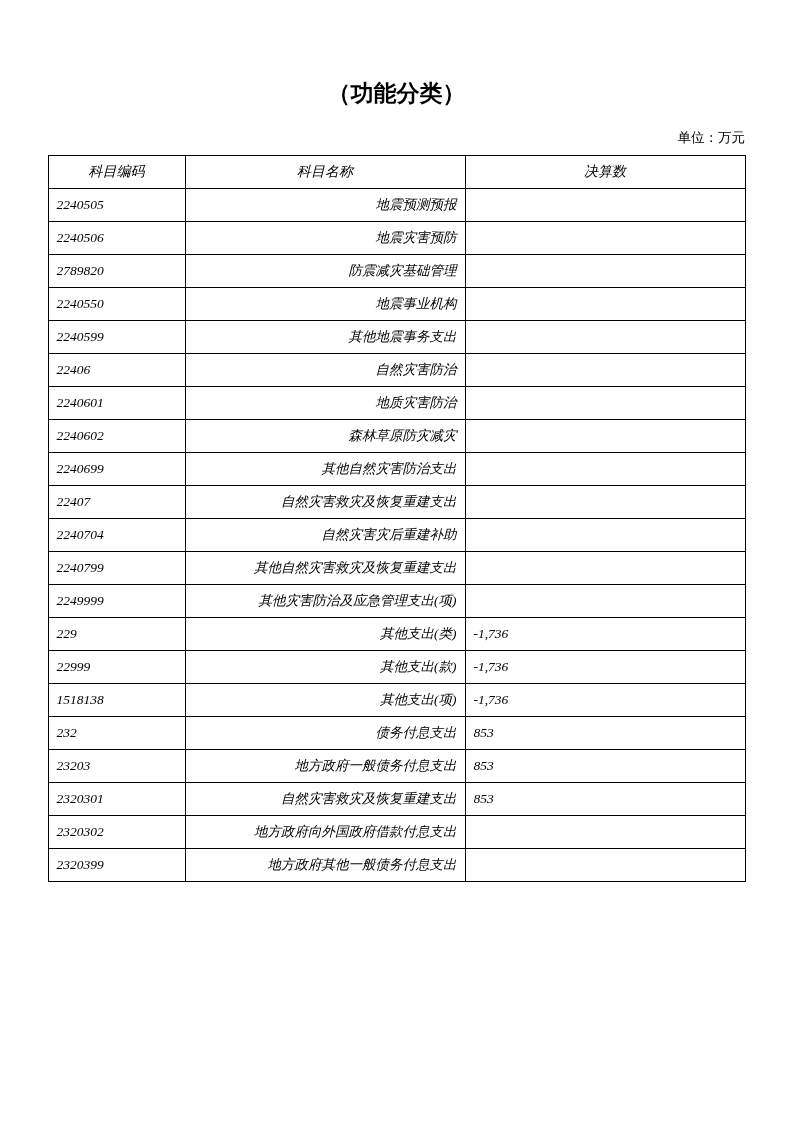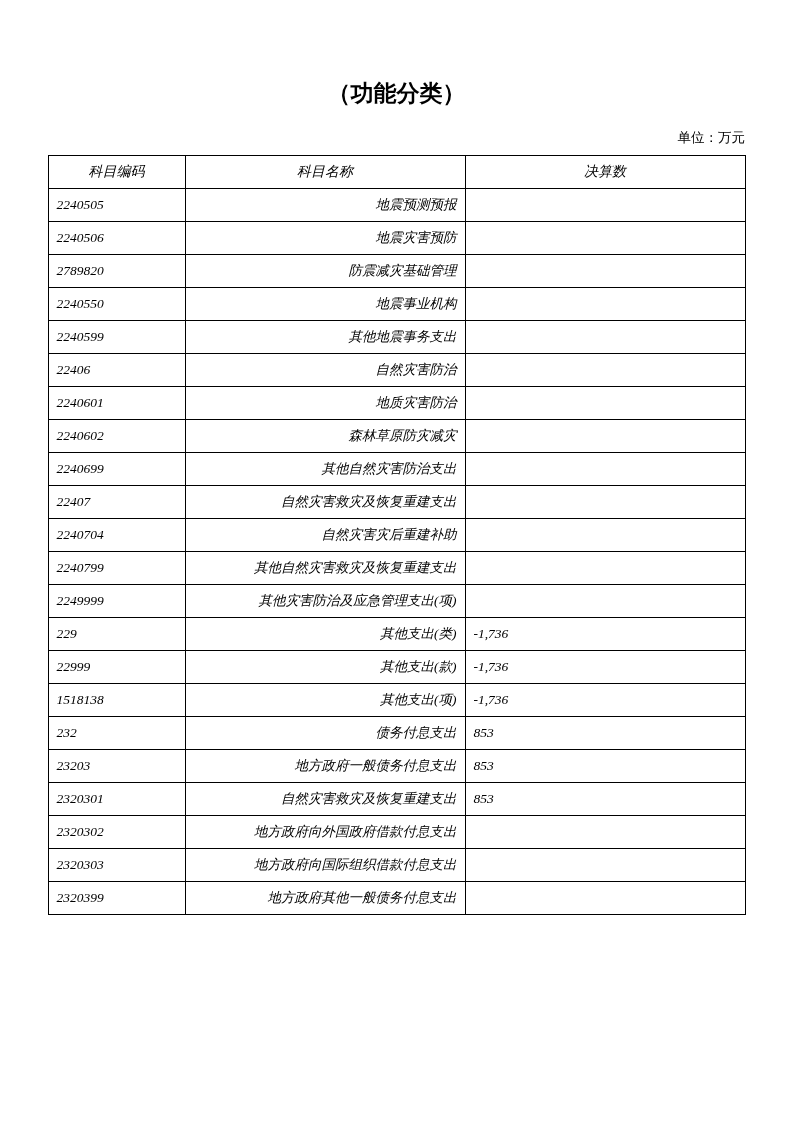--- a/index.html
+++ b/index.html
@@ -203,25 +203,20 @@
           <td class="code">2320301</td>
           <td class="name ind-1">自然灾害救灾及恢复重建支出</td>
           <td class="val">853</td>
         </tr>
         <tr>
           <td class="code">2320302</td>
           <td class="name ind-1">地方政府向外国政府借款付息支出</td>
           <td class="val"></td>
         </tr>
         <tr>
-          <td class="code">2320303</td>
-          <td class="name ind-1">地方政府向国际组织借款付息支出</td>
-          <td class="val"></td>
-        </tr>
-        <tr>
           <td class="code">2320399</td>
           <td class="name ind-1">地方政府其他一般债务付息支出</td>
           <td class="val"></td>
         </tr>
       </tbody>
   </table>
 
 </div>
 
 </body></html>

